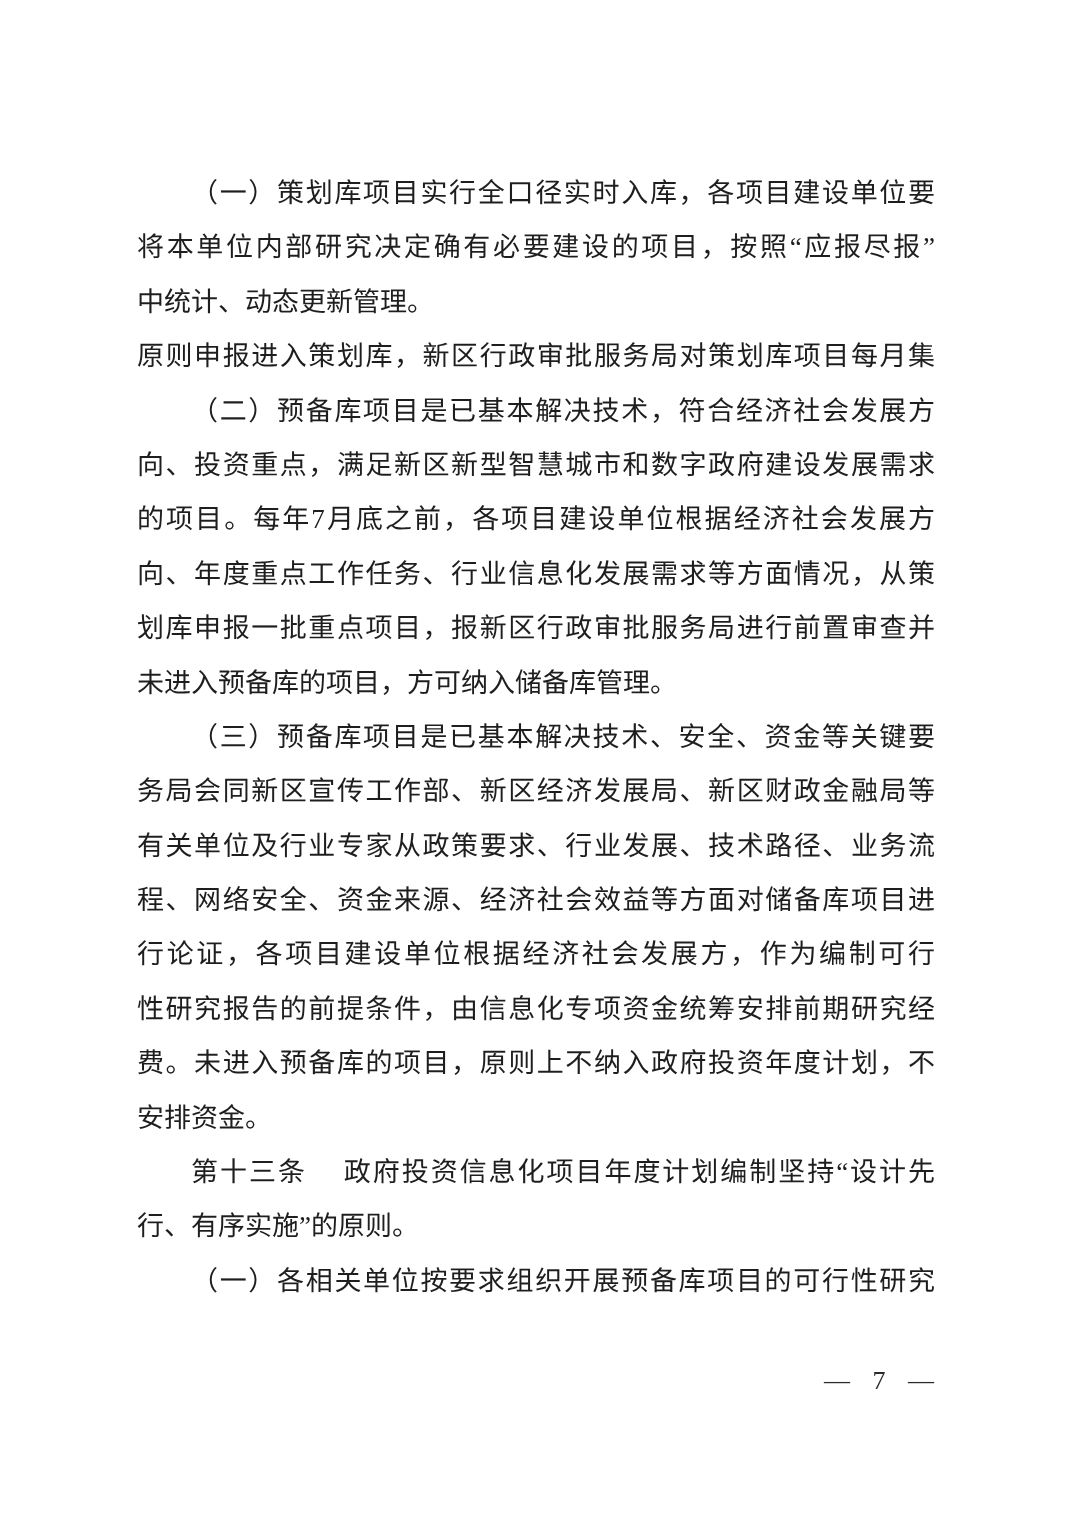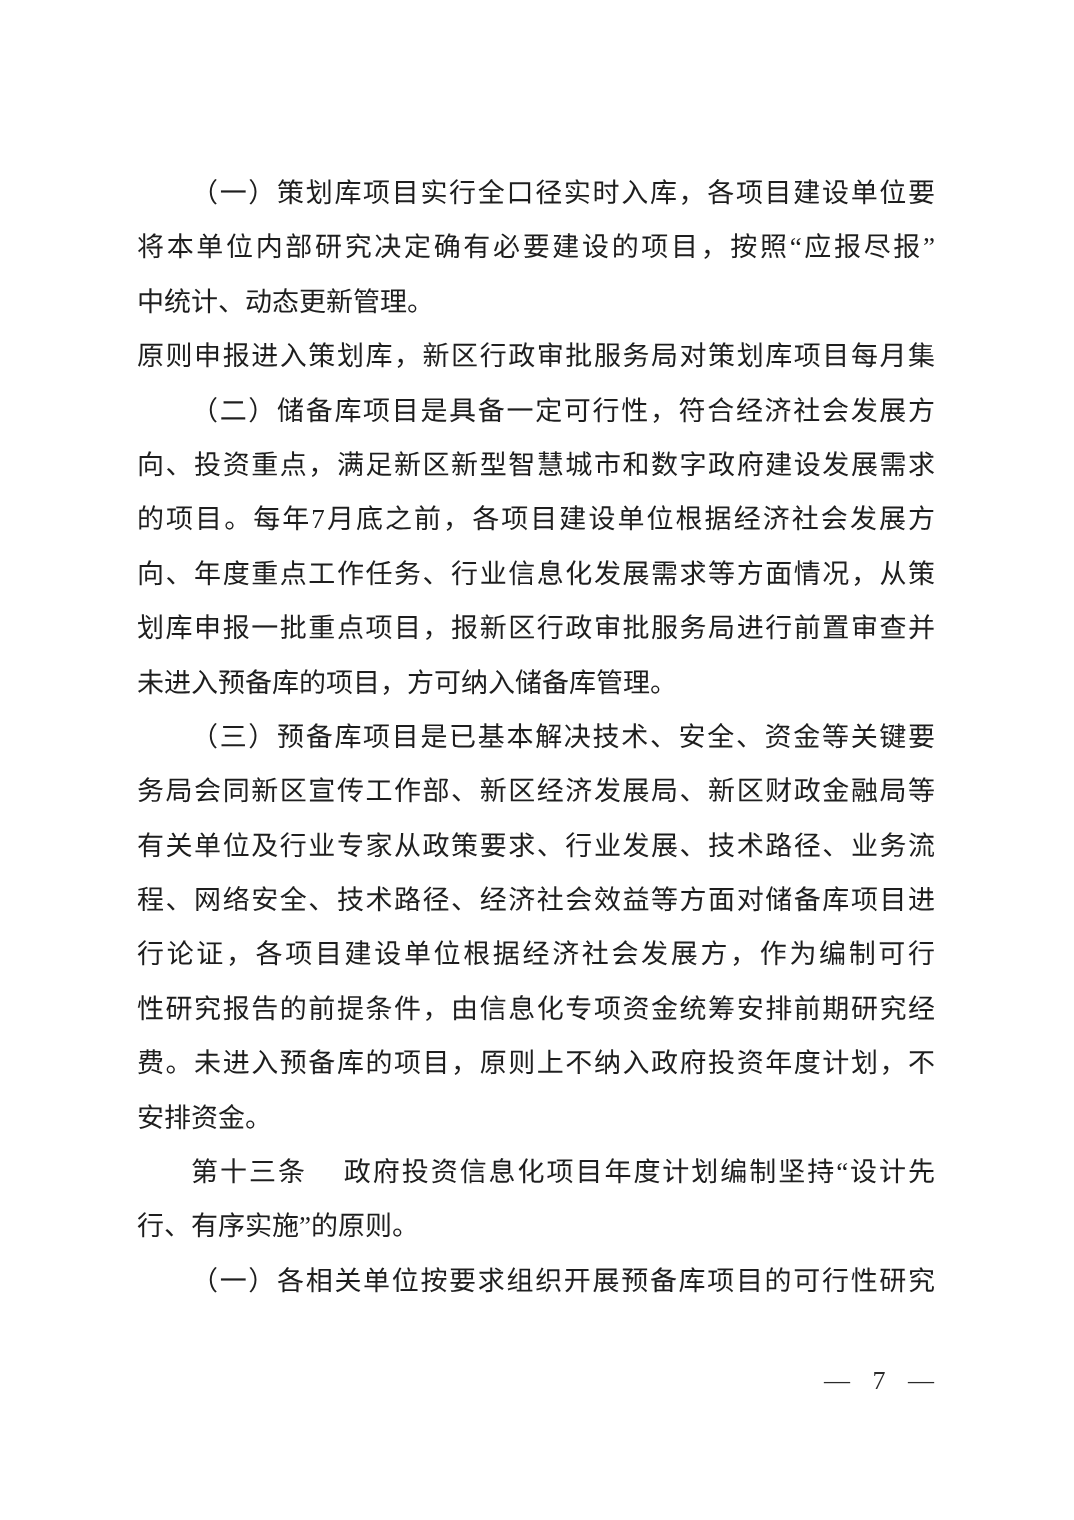--- a/index.html
+++ b/index.html
@@ -57,32 +57,32 @@
 
 <div class="page">
   <main class="doc-body">
       <div class="paragraph">
         <div class="line first"><span class="run">（一）策划库项目实行全口径实时入库，各项目建设单位要</span></div>
         <div class="line"><span class="run">将本单位内部研究决定确有必要建设的项目，按照“应报尽报”</span></div>
         <div class="line no-stretch"><span class="run">中统计、动态更新管理。</span></div>
         <div class="line"><span class="run">原则申报进入策划库，新区行政审批服务局对策划库项目每月集</span></div>
       </div>
       <div class="paragraph">
-        <div class="line first"><span class="run">（二）储备库项目是具备一定可行性，符合经济社会发展方</span></div>
+        <div class="line first"><span class="run">（二）预备库项目是已基本解决技术，符合经济社会发展方</span></div>
         <div class="line"><span class="run">向、投资重点，满足新区新型智慧城市和数字政府建设发展需求</span></div>
         <div class="line"><span class="run">的项目。每年7月底之前，各项目建设单位根据经济社会发展方</span></div>
         <div class="line"><span class="run">向、年度重点工作任务、行业信息化发展需求等方面情况，从策</span></div>
         <div class="line"><span class="run">划库申报一批重点项目，报新区行政审批服务局进行前置审查并</span></div>
         <div class="line no-stretch"><span class="run">未进入预备库的项目，方可纳入储备库管理。</span></div>
       </div>
       <div class="paragraph">
         <div class="line first"><span class="run">（三）预备库项目是已基本解决技术、安全、资金等关键要</span></div>
         <div class="line"><span class="run">务局会同新区宣传工作部、新区经济发展局、新区财政金融局等</span></div>
         <div class="line"><span class="run">有关单位及行业专家从政策要求、行业发展、技术路径、业务流</span></div>
-        <div class="line"><span class="run">程、网络安全、技术路径、经济社会效益等方面对储备库项目进</span></div>
+        <div class="line"><span class="run">程、网络安全、资金来源、经济社会效益等方面对储备库项目进</span></div>
         <div class="line"><span class="run">行论证，各项目建设单位根据经济社会发展方，作为编制可行</span></div>
         <div class="line"><span class="run">性研究报告的前提条件，由信息化专项资金统筹安排前期研究经</span></div>
         <div class="line"><span class="run">费。未进入预备库的项目，原则上不纳入政府投资年度计划，不</span></div>
         <div class="line no-stretch"><span class="run">安排资金。</span></div>
       </div>
       <div class="paragraph">
         <div class="line first"><span class="run bold">第十三条</span><span class="run">　政府投资信息化项目年度计划编制坚持“设计先</span></div>
         <div class="line no-stretch"><span class="run">行、有序实施”的原则。</span></div>
       </div>
       <div class="paragraph">

